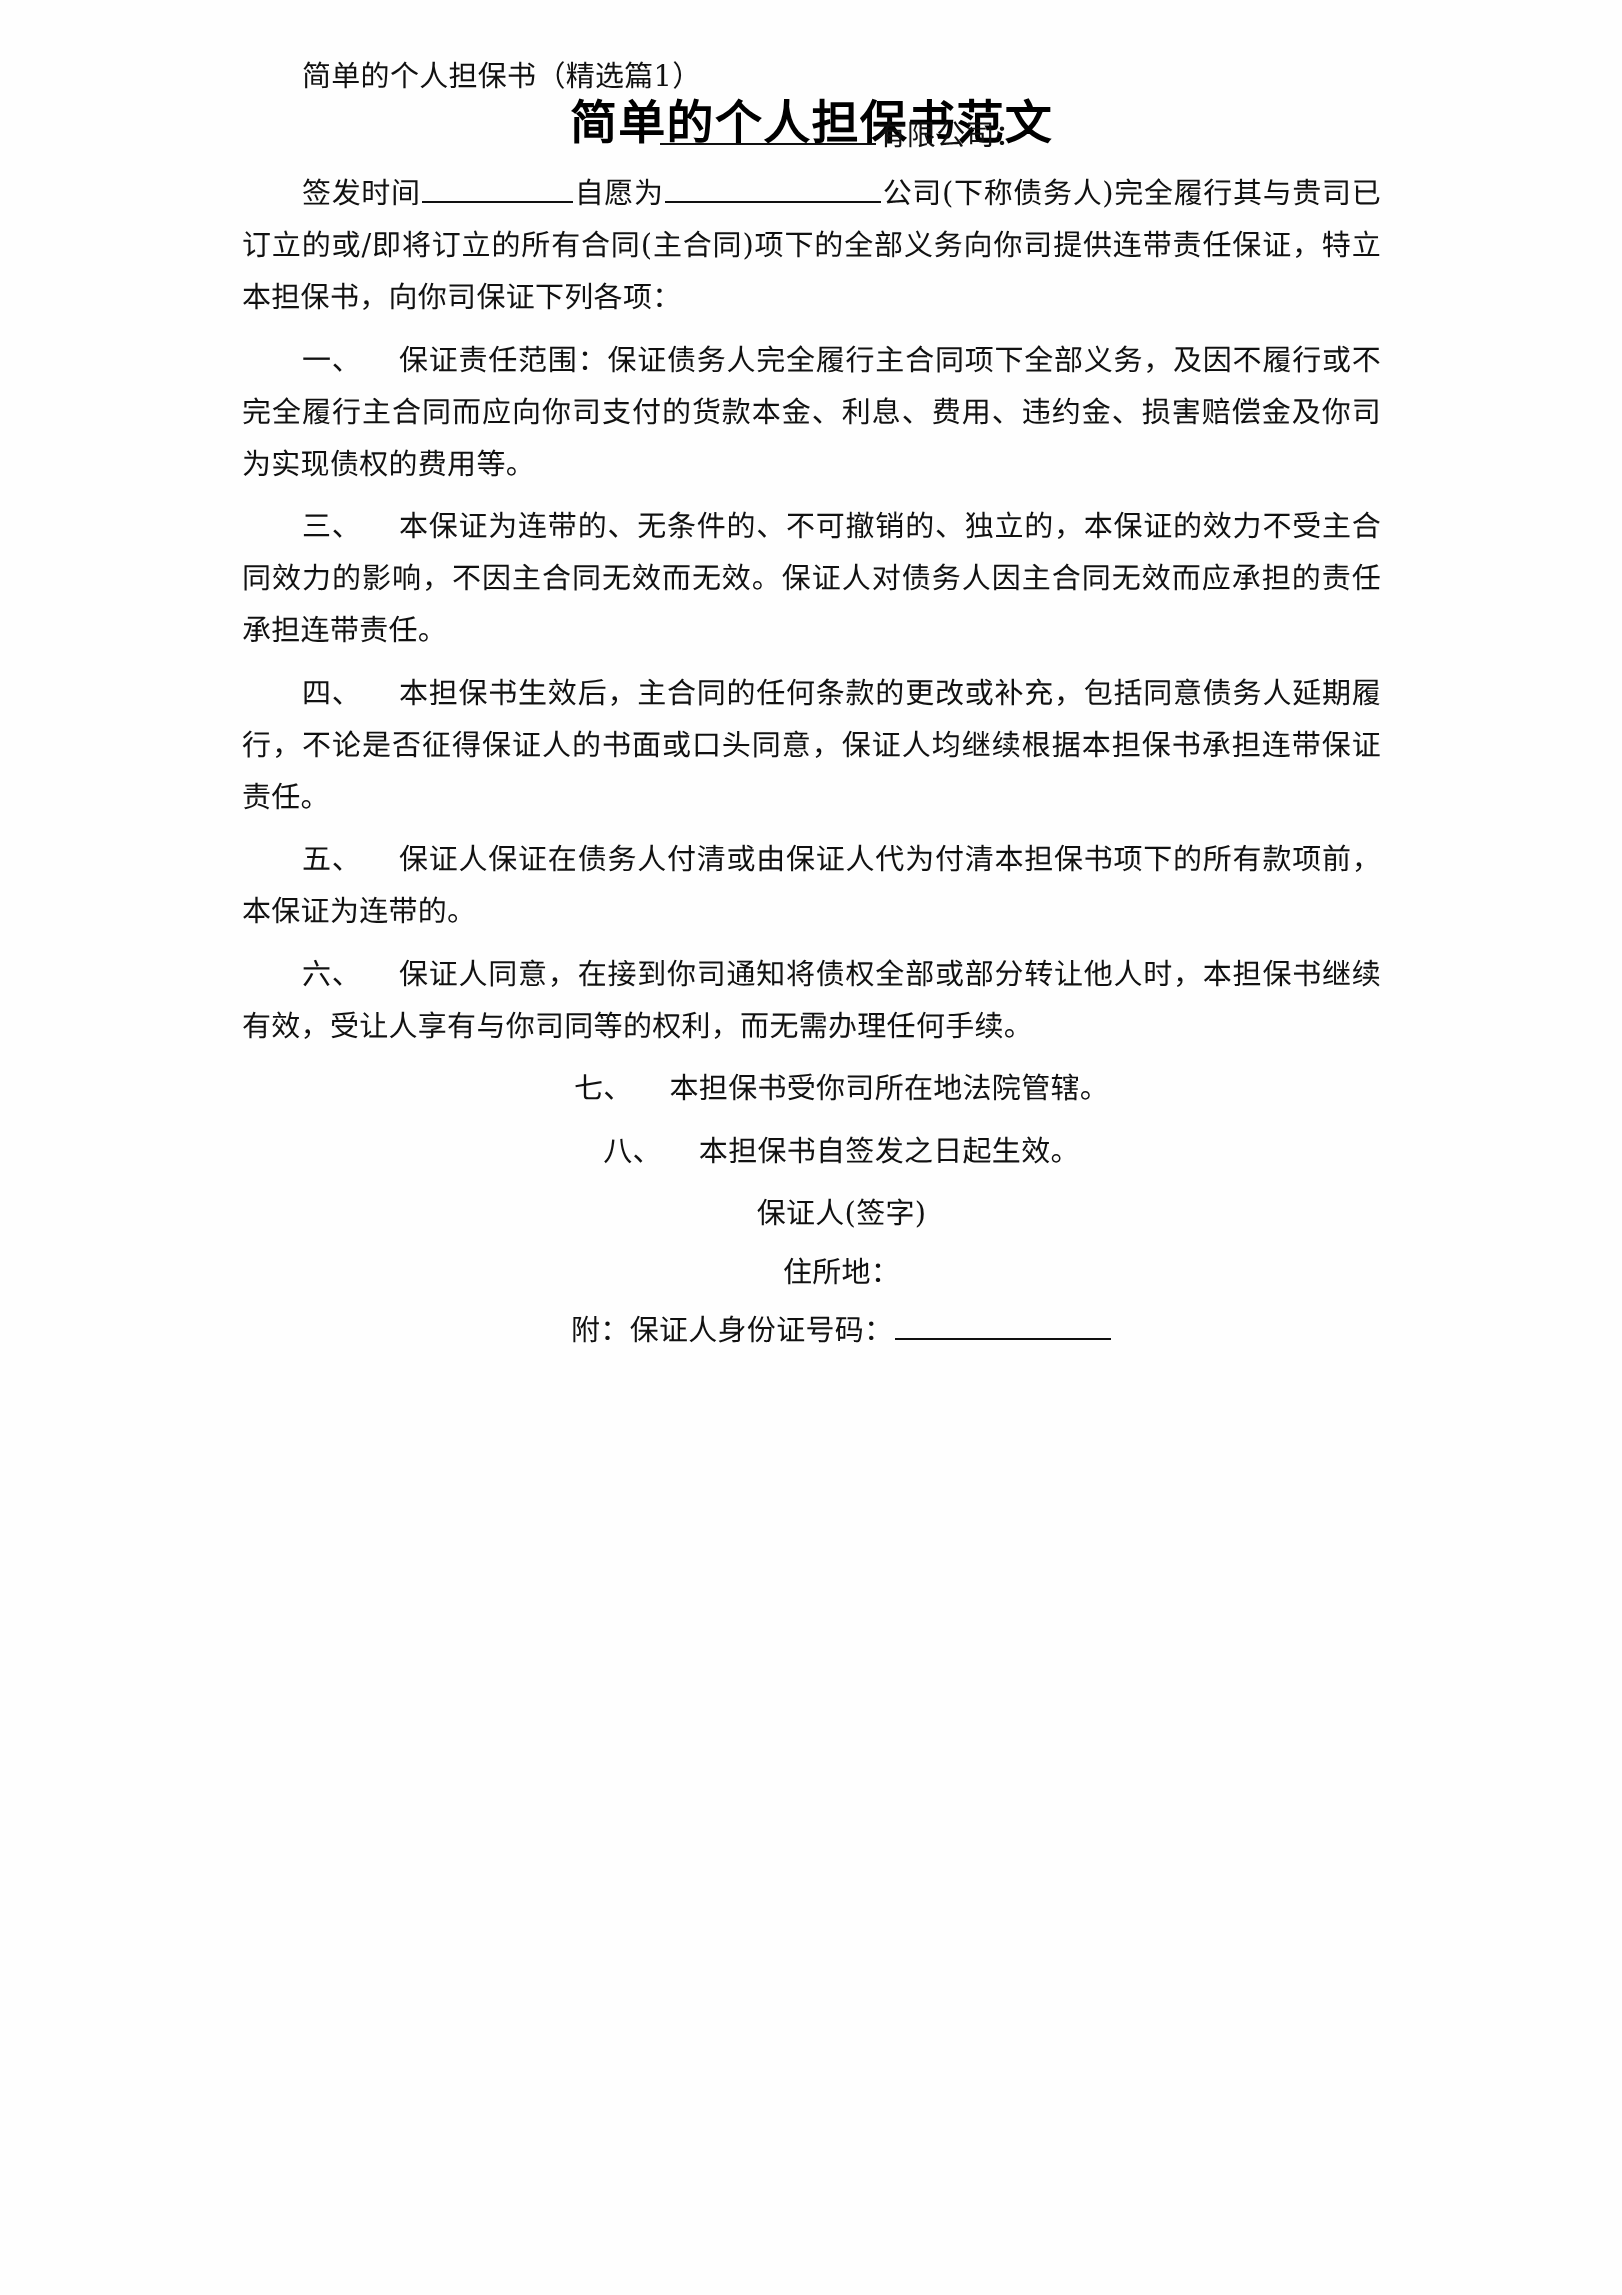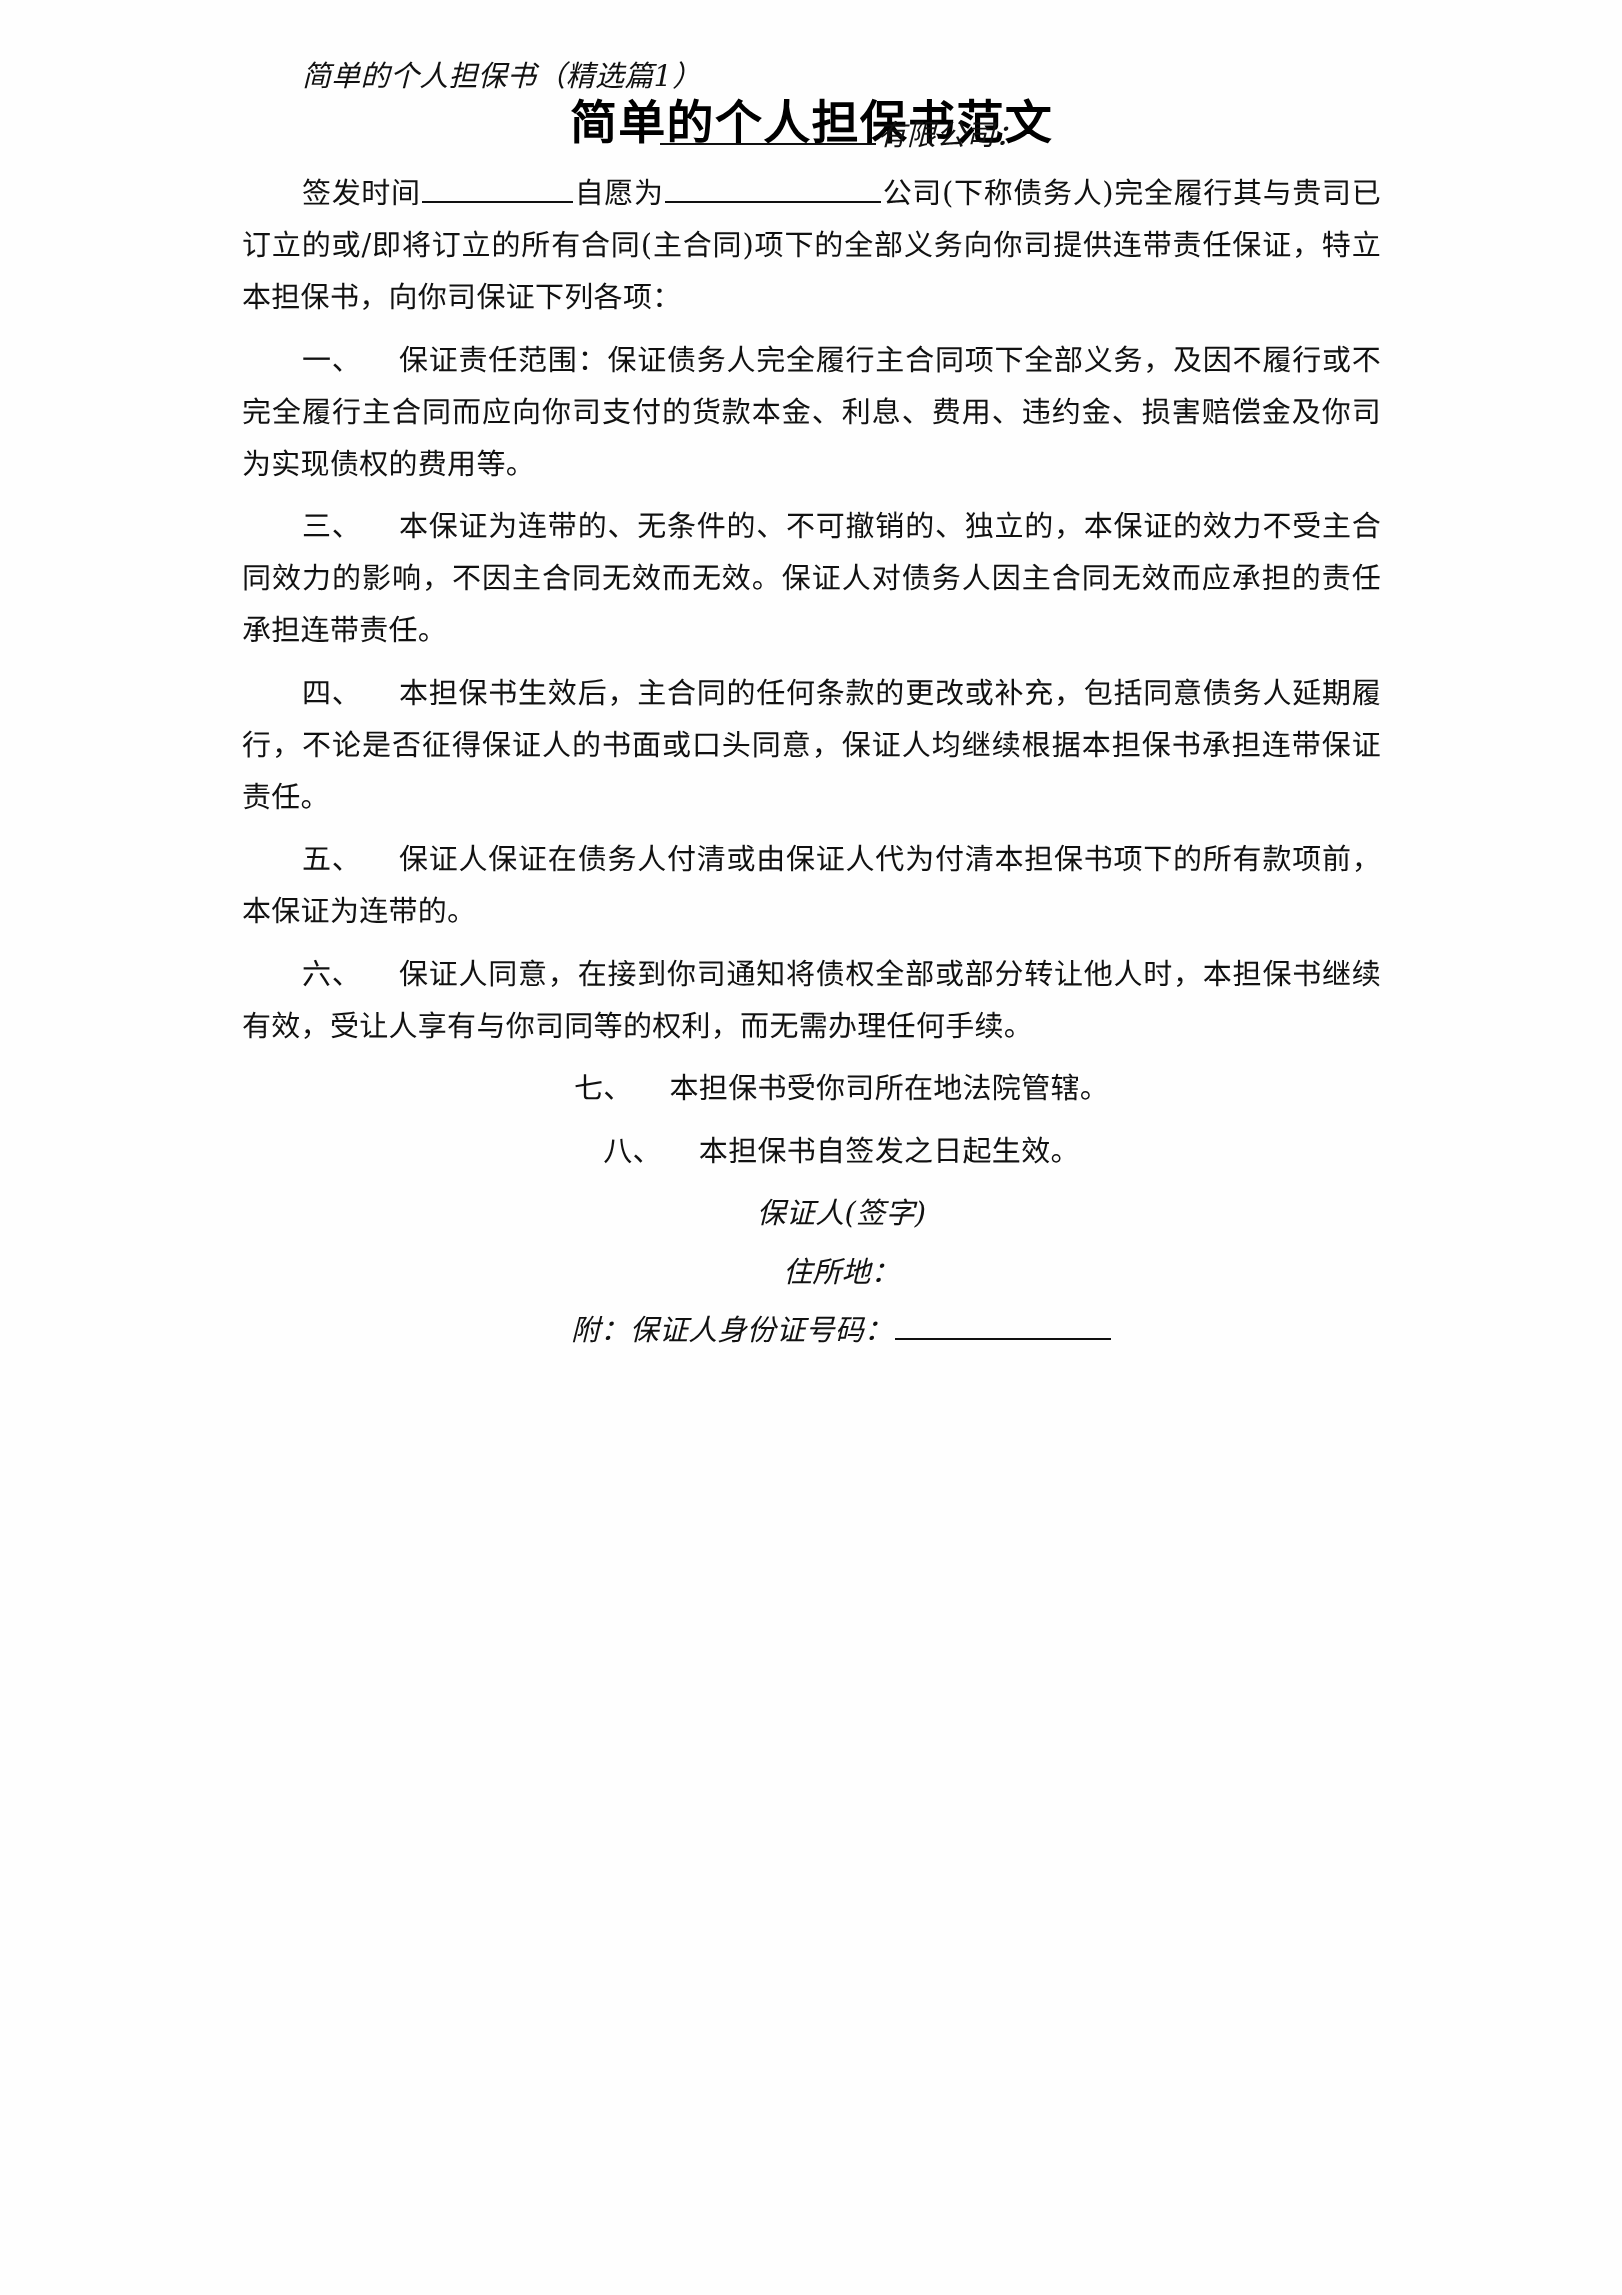--- a/index.html
+++ b/index.html
@@ -50,21 +50,20 @@
     text-indent: 60px;
     color: #111111;
     font-family: "DejaVu Serif", "Liberation Serif", serif;
     letter-spacing: 0.3px;
   }
   p.para.no-justify {
     text-align: center;
   }
   p.para.tight {
     padding-bottom: 6.5px;
-    font-style: italic;
   }
   
   .clause-num {
     white-space: pre;
   }
   
   .blank {
     display: inline-block;
     border-bottom: 2px solid #111111;
     vertical-align: baseline;

